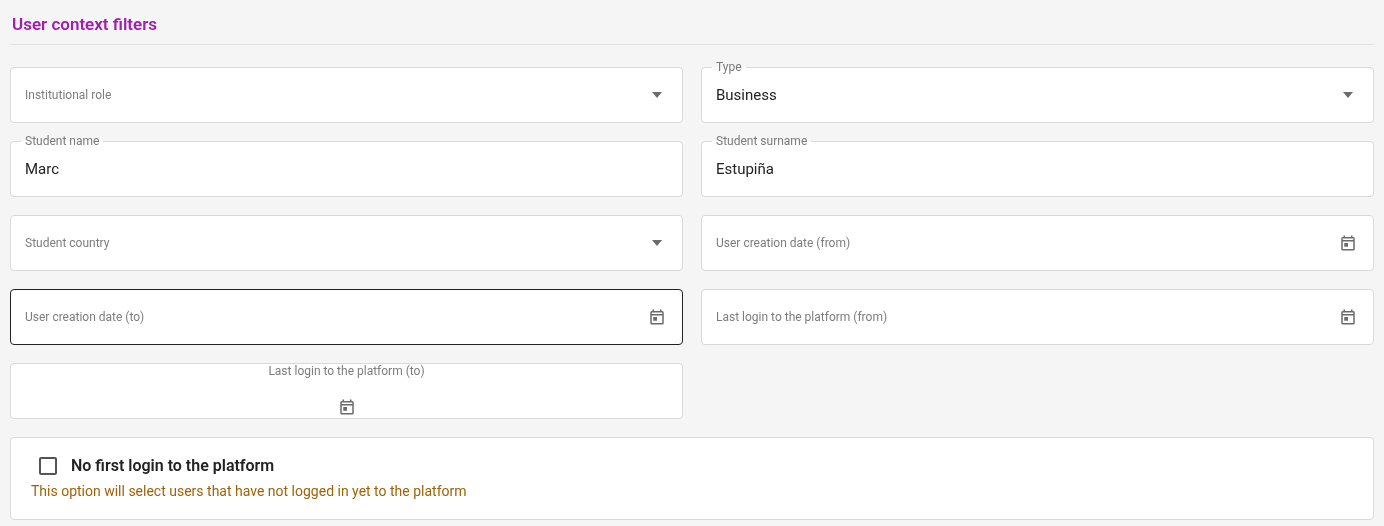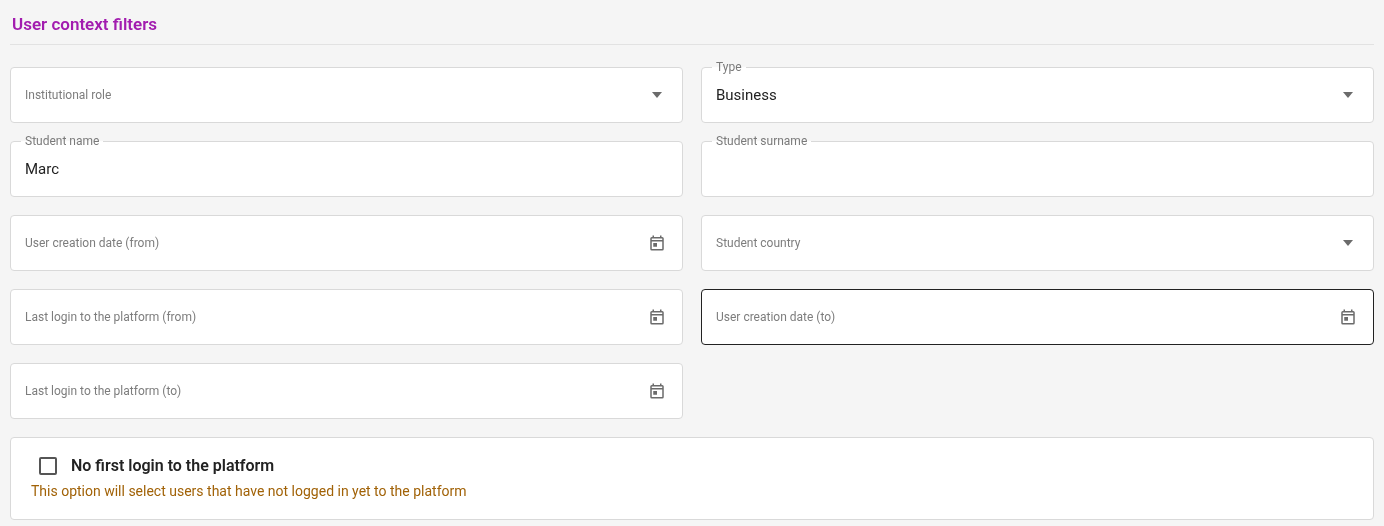--- a/index.html
+++ b/index.html
@@ -139,61 +139,62 @@
       </span>
     </div>
 
     <div class="field">
       <span class="float-label">Student name</span>
       <input class="value" value="Marc" style="">
     </div>
 
     <div class="field">
       <span class="float-label">Student surname</span>
+      <input class="value" value="Estupiña" style="">
+    </div>
+
+    <div class="field">
+      <span class="placeholder">Student country</span>
+      <span class="end-icon">
+        <svg width="10" height="6" viewBox="0 0 10 6">
+            <path d="M0 0 L5 6 L10 0 Z" fill="currentColor"></path>
+          </svg>
+      </span>
     </div>
 
     <div class="field">
       <span class="placeholder">User creation date (from)</span>
       <span class="end-icon">
         <svg width="18" height="18" viewBox="0 0 24 24" fill="currentColor">
             <path d="M19 4h-1V2h-2v2H8V2H6v2H5A2 2 0 0 0 3 6v14a2 2 0 0 0 2 2h14a2 2 0 0 0 2-2V6a2 2 0 0 0-2-2zm0 16H5V10h14v10zM5 8V6h14v2H5zm2 4h5v5H7v-5z"></path>
           </svg>
       </span>
     </div>
 
-    <div class="field">
-      <span class="placeholder">Student country</span>
-      <span class="end-icon">
-        <svg width="10" height="6" viewBox="0 0 10 6">
-            <path d="M0 0 L5 6 L10 0 Z" fill="currentColor"></path>
-          </svg>
-      </span>
-    </div>
-
-    <div class="field">
-      <span class="placeholder">Last login to the platform (from)</span>
+    <div class="field focused">
+      <span class="placeholder">User creation date (to)</span>
       <span class="end-icon">
         <svg width="18" height="18" viewBox="0 0 24 24" fill="currentColor">
             <path d="M19 4h-1V2h-2v2H8V2H6v2H5A2 2 0 0 0 3 6v14a2 2 0 0 0 2 2h14a2 2 0 0 0 2-2V6a2 2 0 0 0-2-2zm0 16H5V10h14v10zM5 8V6h14v2H5zm2 4h5v5H7v-5z"></path>
           </svg>
       </span>
     </div>
 
-    <div class="field focused">
-      <span class="placeholder">User creation date (to)</span>
+    <div class="field">
+      <span class="placeholder">Last login to the platform (from)</span>
       <span class="end-icon">
         <svg width="18" height="18" viewBox="0 0 24 24" fill="currentColor">
             <path d="M19 4h-1V2h-2v2H8V2H6v2H5A2 2 0 0 0 3 6v14a2 2 0 0 0 2 2h14a2 2 0 0 0 2-2V6a2 2 0 0 0-2-2zm0 16H5V10h14v10zM5 8V6h14v2H5zm2 4h5v5H7v-5z"></path>
           </svg>
       </span>
     </div>
 
   </div>
 
-  <div class="field half-alone" style="margin-bottom:18px;">
+  <div class="field half-alone" style="margin-bottom:18px;flex-direction:column;">
     <span class="placeholder">Last login to the platform (to)</span>
     <span class="end-icon">
       <svg width="18" height="18" viewBox="0 0 24 24" fill="currentColor">
           <path d="M19 4h-1V2h-2v2H8V2H6v2H5A2 2 0 0 0 3 6v14a2 2 0 0 0 2 2h14a2 2 0 0 0 2-2V6a2 2 0 0 0-2-2zm0 16H5V10h14v10zM5 8V6h14v2H5zm2 4h5v5H7v-5z"></path>
         </svg>
     </span>
   </div>
 
   <div class="card">
     <div class="check-row">

